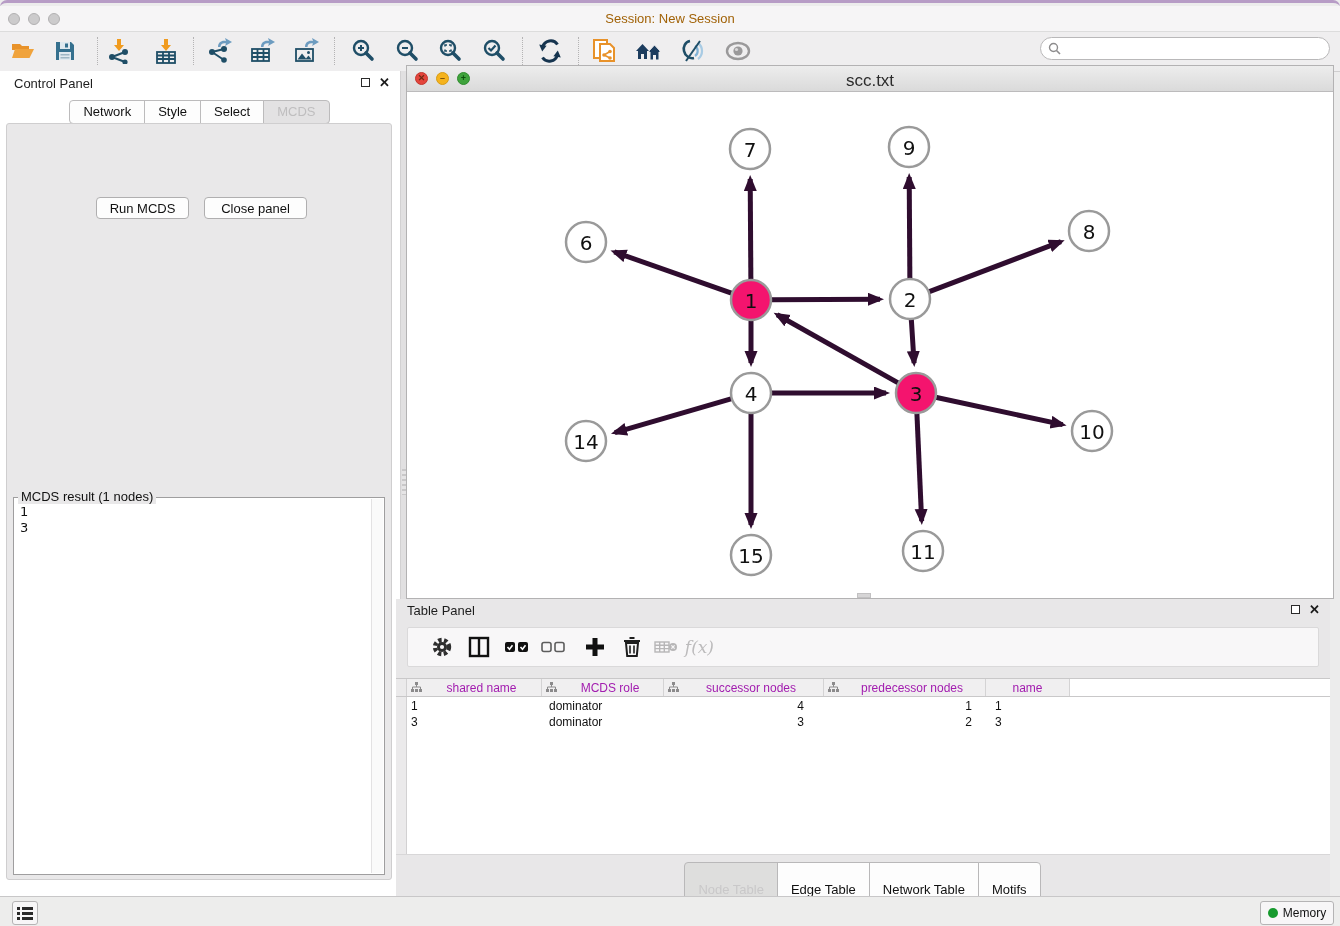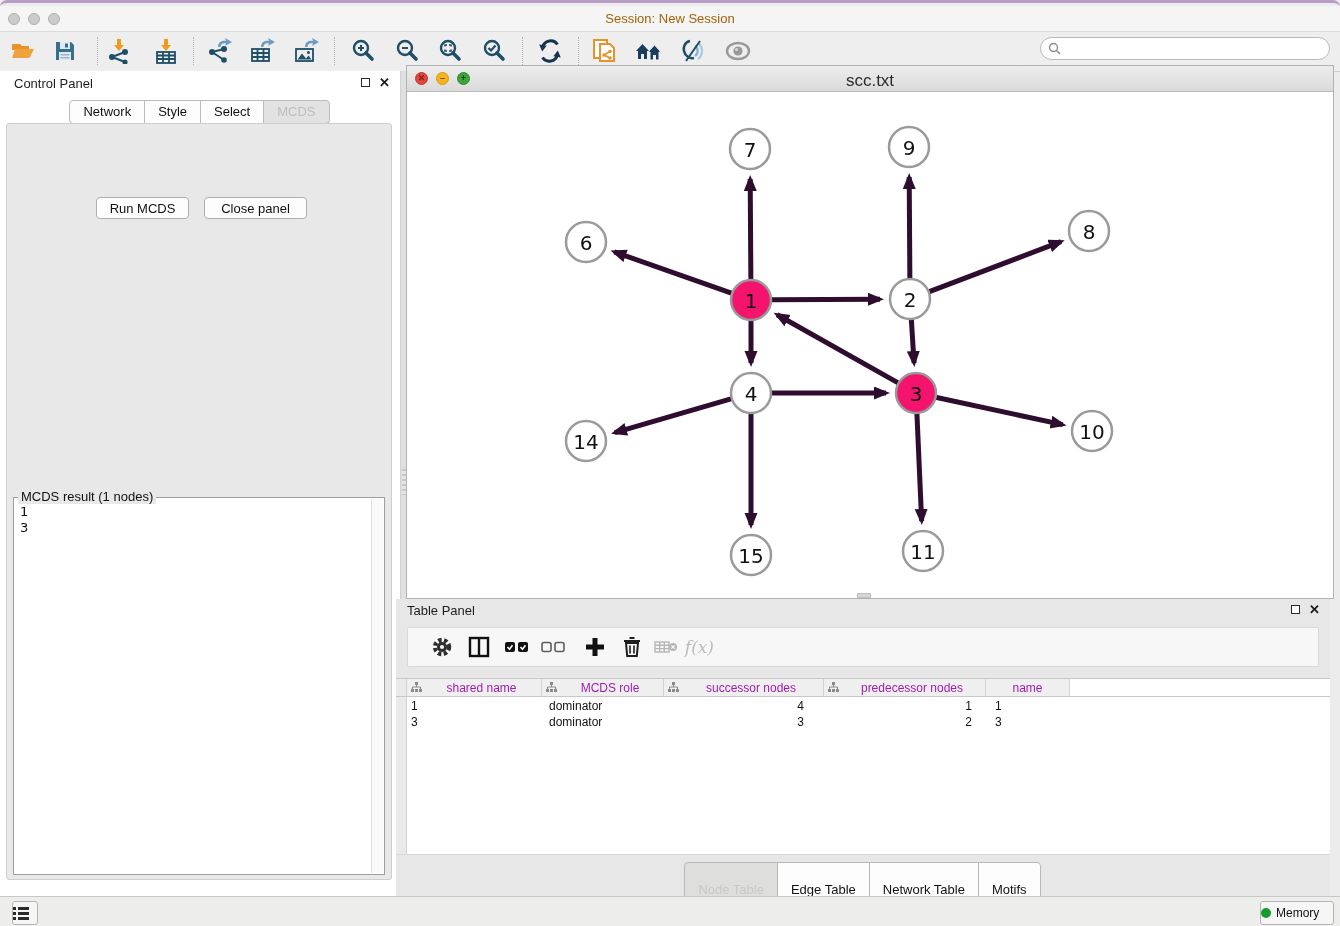--- a/index.html
+++ b/index.html
@@ -83,21 +83,21 @@
   .td{box-sizing:border-box;white-space:nowrap;overflow:hidden;}
   .tp-tabs{left:0;top:263px;width:934px;display:flex;justify-content:center;}
   .tp-tabbtn{font-size:13px;padding:19px 13px 4px;background:#fdfdfd;border:1px solid #b9b8b9;margin-left:-1px;color:#111;}
   .tp-tabbtn.first{border-radius:4px 0 0 4px;}
   .tp-tabbtn.last{border-radius:0 4px 4px 0;}
   .tp-tabbtn.sel{background:#dededd;color:#c9c8c9;}
 
   
   .statusbar{left:0;top:893px;width:1340px;height:33px;background:#ededec;border-top:1px solid #c8c7c8;box-sizing:border-box;}
   .sb-btn{top:4px;height:24px;background:#f7f6f7;border:1px solid #b5b4b5;border-radius:3px;
-    box-sizing:border-box;display:flex;align-items:center;}
+    box-sizing:border-box;display:flex;align-items:center;justify-content:center;}
   .mem-dot{width:10px;height:10px;border-radius:50%;background:#179a2e;margin-right:5px;}
   .mem-label{font-size:12px;color:#111;}
 </style>
 </head>
 <body>
 
 <div class="app">
 
   <div class="abs titlebar">
     <div class="abs tl" style="left:8px"></div>

